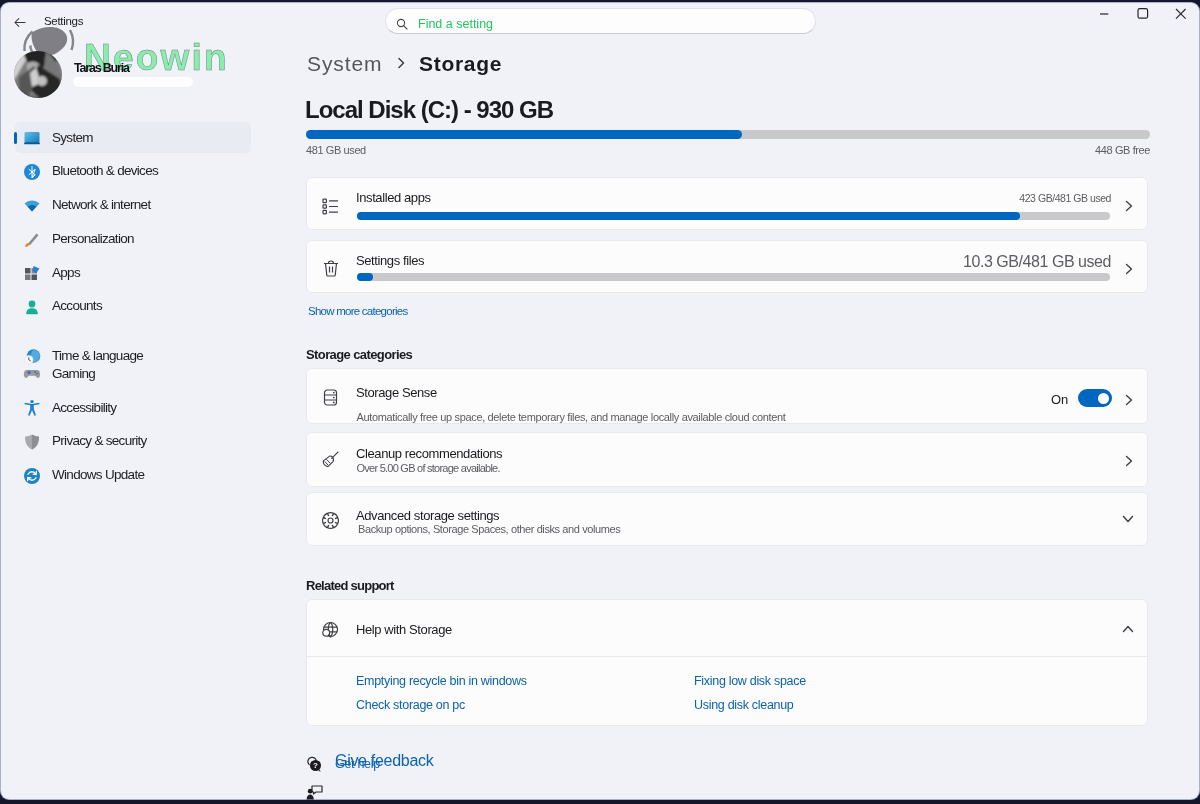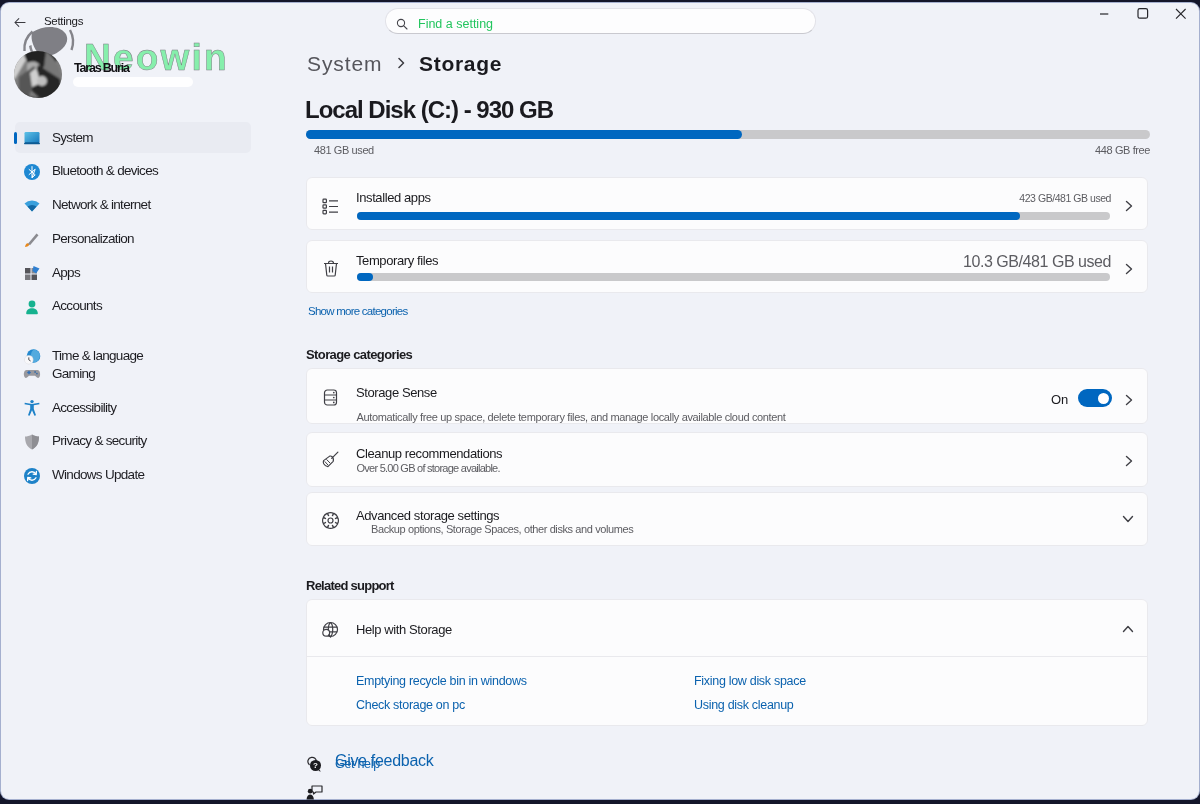--- a/index.html
+++ b/index.html
@@ -173,21 +173,21 @@
   <div class="abs" style="left:307px;top:51.5px;font-size:21px;color:#55555b;letter-spacing:0.9px;">System</div>
   <svg class="abs" style="left:396px;top:57px" width="10" height="12" viewBox="0 0 10 12">
     <path d="M3 1.5 L7.5 6 L3 10.5" stroke="#3c3c41" stroke-width="1.5" fill="none" stroke-linecap="round" stroke-linejoin="round"></path>
   </svg>
   <div class="abs" style="left:419px;top:51.5px;font-size:21px;font-weight:bold;color:#1a1a1f;letter-spacing:0.7px;">Storage</div>
 
   <div class="abs" style="left:305px;top:95.5px;font-size:24px;font-weight:bold;color:#1a1a1f;letter-spacing:-1px;">Local Disk (C:) - 930 GB</div>
 
   <div class="abs" style="left:306px;top:130px;width:844px;height:9px;border-radius:4.5px;background:#c9c9cb;"></div>
   <div class="abs" style="left:306px;top:130px;width:436px;height:9px;border-radius:4.5px;background:#0067c0;"></div>
-  <div class="abs sub" style="left:314px;top:143.5px;font-size:11px;letter-spacing:-0.4px;">481 GB used</div>
+  <div class="abs sub" style="left:306px;top:143.5px;font-size:11px;letter-spacing:-0.4px;">481 GB used</div>
   <div class="abs sub" style="left:1150px;top:143.5px;font-size:11px;letter-spacing:-0.4px;transform:translateX(-100%);">448 GB free</div>
 
   <div class="card" style="top:176.5px;height:53px;"></div>
   <svg class="abs" style="left:322px;top:197.5px" width="17" height="17" viewBox="0 0 17 17">
     <g stroke="#3f3f45" stroke-width="1.2" fill="none">
       <rect x="1" y="1.2" width="3.4" height="3.4" rx="0.7"></rect>
       <rect x="1" y="6.8" width="3.4" height="3.4" rx="0.7"></rect>
       <rect x="1" y="12.4" width="3.4" height="3.4" rx="0.7"></rect>
       <path d="M7 2.9 H16 M7 8.5 H16 M7 14.1 H16"></path>
     </g>
@@ -201,21 +201,21 @@
   <div class="abs" style="left:357px;top:211.5px;width:663px;height:8.5px;border-radius:4.25px;background:#0067c0;"></div>
 
   <div class="card" style="top:239.5px;height:53px;"></div>
   <svg class="abs" style="left:322.5px;top:259.5px" width="16" height="17" viewBox="0 0 16 17">
     <g stroke="#3f3f45" stroke-width="1.2" fill="none">
       <path d="M1 3.5 H15 M2.5 3.5 L3.8 15.2 Q3.9 16 4.8 16 H11.2 Q12.1 16 12.2 15.2 L13.5 3.5"></path>
       <path d="M5.5 3.2 Q5.5 1 8 1 Q10.5 1 10.5 3.2"></path>
       <path d="M6.5 6.5 V12.5 M9.5 6.5 V12.5"></path>
     </g>
   </svg>
-  <div class="abs t" style="left:356px;top:252.5px;font-size:13px;letter-spacing:-0.4px;">Temporary files</div>
+  <div class="abs t" style="left:356px;top:252.5px;font-size:13px;letter-spacing:-0.4px;">Settings files</div>
   <div class="abs sub" style="left:1111px;top:253px;font-size:16px;letter-spacing:-0.45px;transform:translateX(-100%);">10.3 GB/481 GB used</div>
   <svg class="chev" style="left:1124.5px;top:263px" width="8" height="12" viewBox="0 0 8 12">
     <path d="M1.5 1.5 L6.5 6 L1.5 10.5" stroke="#3f3f45" stroke-width="1.4" fill="none" stroke-linecap="round" stroke-linejoin="round"></path>
   </svg>
   <div class="abs" style="left:357px;top:272.5px;width:753px;height:8.5px;border-radius:4.25px;background:#c9c9cb;"></div>
   <div class="abs" style="left:357px;top:272.5px;width:16px;height:8.5px;border-radius:4.25px;background:#0067c0;"></div>
 
   <div class="abs link" style="left:308px;top:305px;font-size:11.5px;letter-spacing:-0.75px;">Show more categories</div>
 
   <div class="abs t" style="left:306px;top:346.5px;font-size:13px;font-weight:bold;letter-spacing:-0.6px;">Storage categories</div>
@@ -250,21 +250,21 @@
   <svg class="chev" style="left:1125px;top:454.5px" width="8" height="12" viewBox="0 0 8 12">
     <path d="M1.5 1.5 L6.5 6 L1.5 10.5" stroke="#3f3f45" stroke-width="1.4" fill="none" stroke-linecap="round" stroke-linejoin="round"></path>
   </svg>
 
   <div class="card" style="top:492px;height:54px;"></div>
   <svg class="abs" style="left:322px;top:512px" width="17" height="17" viewBox="0 0 17 17">
     <path d="M5.94 1.03 A7.9 7.9 0 0 1 11.06 1.03 L10.75 3.59 A5.4 5.4 0 0 1 10.38 3.44 L11.97 1.41 A7.9 7.9 0 0 1 15.59 5.03 L13.56 6.62 A5.4 5.4 0 0 1 13.41 6.25 L15.97 5.94 A7.9 7.9 0 0 1 15.97 11.06 L13.41 10.75 A5.4 5.4 0 0 1 13.56 10.38 L15.59 11.97 A7.9 7.9 0 0 1 11.97 15.59 L10.38 13.56 A5.4 5.4 0 0 1 10.75 13.41 L11.06 15.97 A7.9 7.9 0 0 1 5.94 15.97 L6.25 13.41 A5.4 5.4 0 0 1 6.62 13.56 L5.03 15.59 A7.9 7.9 0 0 1 1.41 11.97 L3.44 10.38 A5.4 5.4 0 0 1 3.59 10.75 L1.03 11.06 A7.9 7.9 0 0 1 1.03 5.94 L3.59 6.25 A5.4 5.4 0 0 1 3.44 6.62 L1.41 5.03 A7.9 7.9 0 0 1 5.03 1.41 L6.62 3.44 A5.4 5.4 0 0 1 6.25 3.59 L5.94 1.03 Z" stroke="#3f3f45" stroke-width="1.2" fill="none" stroke-linejoin="round"></path>
     <circle cx="8.5" cy="8.5" r="2.5" stroke="#3f3f45" stroke-width="1.2" fill="none"></circle>
   </svg>
   <div class="abs t" style="left:356px;top:508px;font-size:13px;letter-spacing:-0.4px;">Advanced storage settings</div>
-  <div class="abs sub" style="left:371px;top:523px;font-size:11px;letter-spacing:-0.4px;">Backup options, Storage Spaces, other disks and volumes</div>
+  <div class="abs sub" style="left:358px;top:523px;font-size:11px;letter-spacing:-0.4px;">Backup options, Storage Spaces, other disks and volumes</div>
   <svg class="chev" style="left:1122px;top:515px" width="12" height="8" viewBox="0 0 12 8">
     <path d="M1.5 1.5 L6 6.5 L10.5 1.5" stroke="#3f3f45" stroke-width="1.4" fill="none" stroke-linecap="round" stroke-linejoin="round"></path>
   </svg>
 
   <div class="abs t" style="left:306px;top:578px;font-size:13px;font-weight:bold;letter-spacing:-0.75px;">Related support</div>
 
   <div class="card" style="top:599px;height:127px;"></div>
   <div class="abs" style="left:307px;top:656px;width:840px;height:1px;background:#e9e9ed;"></div>
   <svg class="abs" style="left:321px;top:620.5px" width="18" height="18" viewBox="0 0 18 18">
     <g stroke="#3f3f45" stroke-width="1.2" fill="none">

